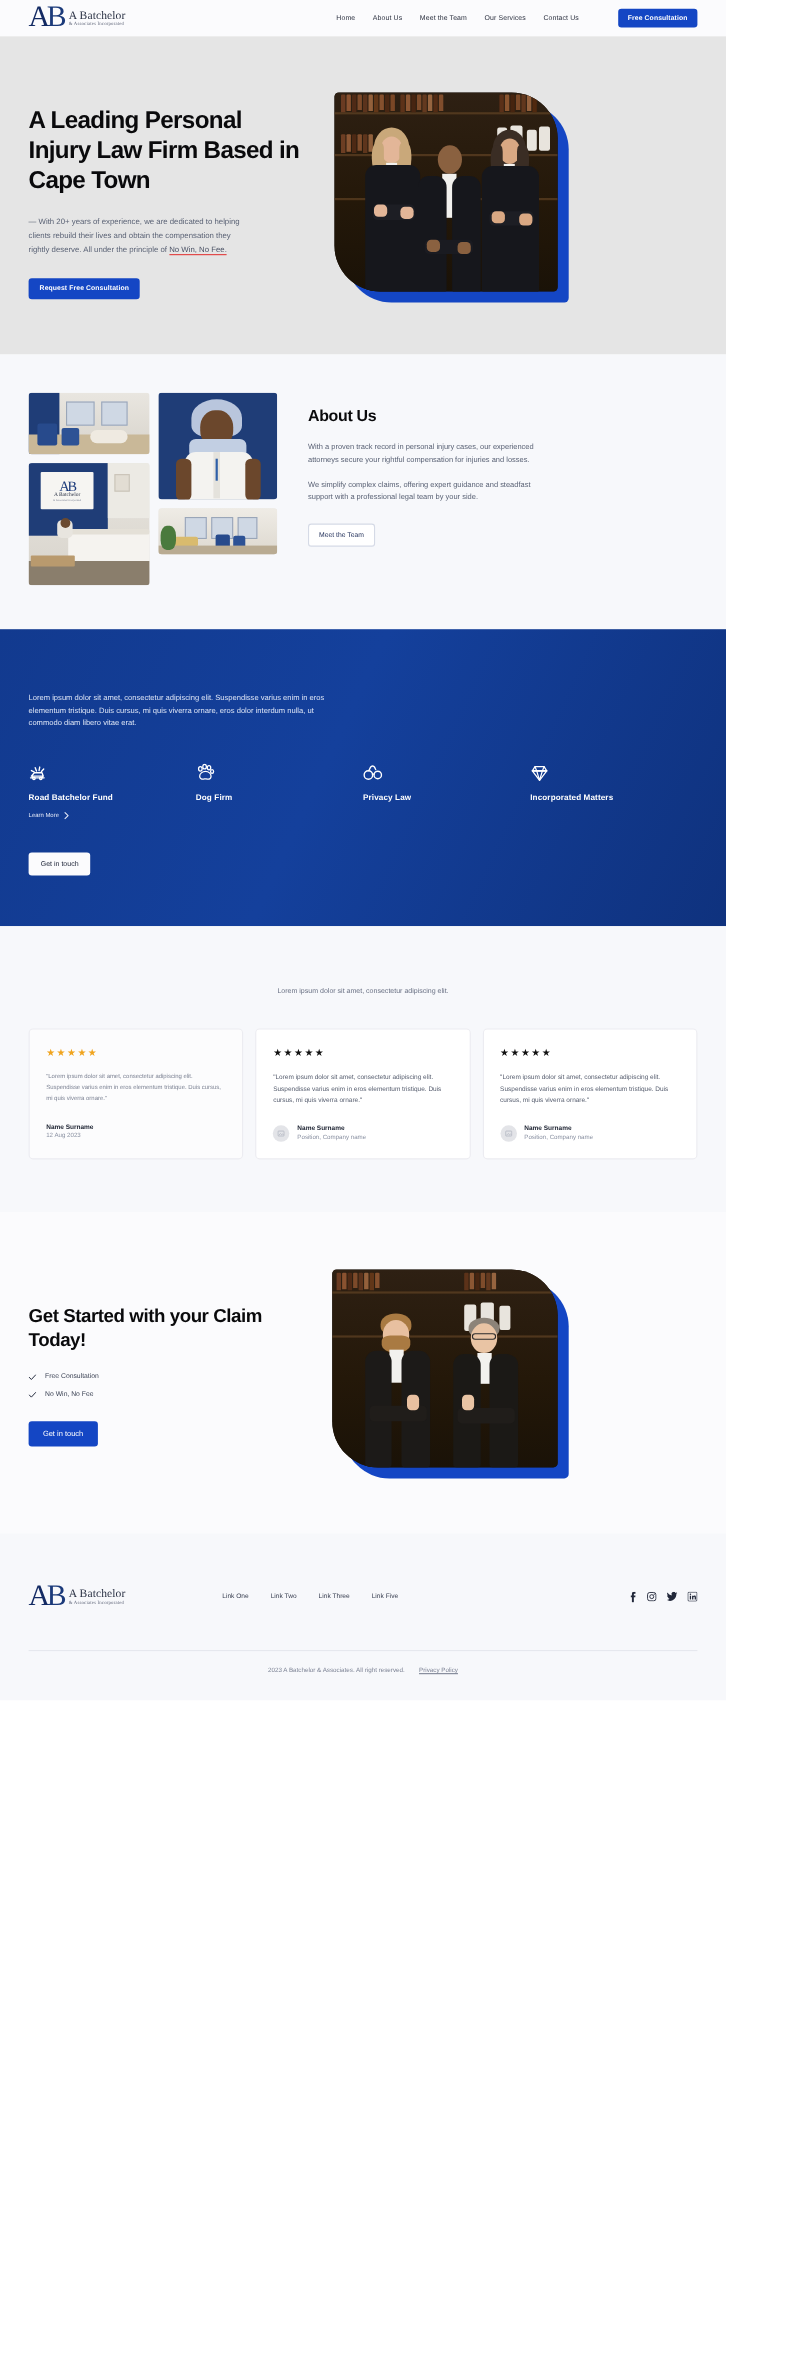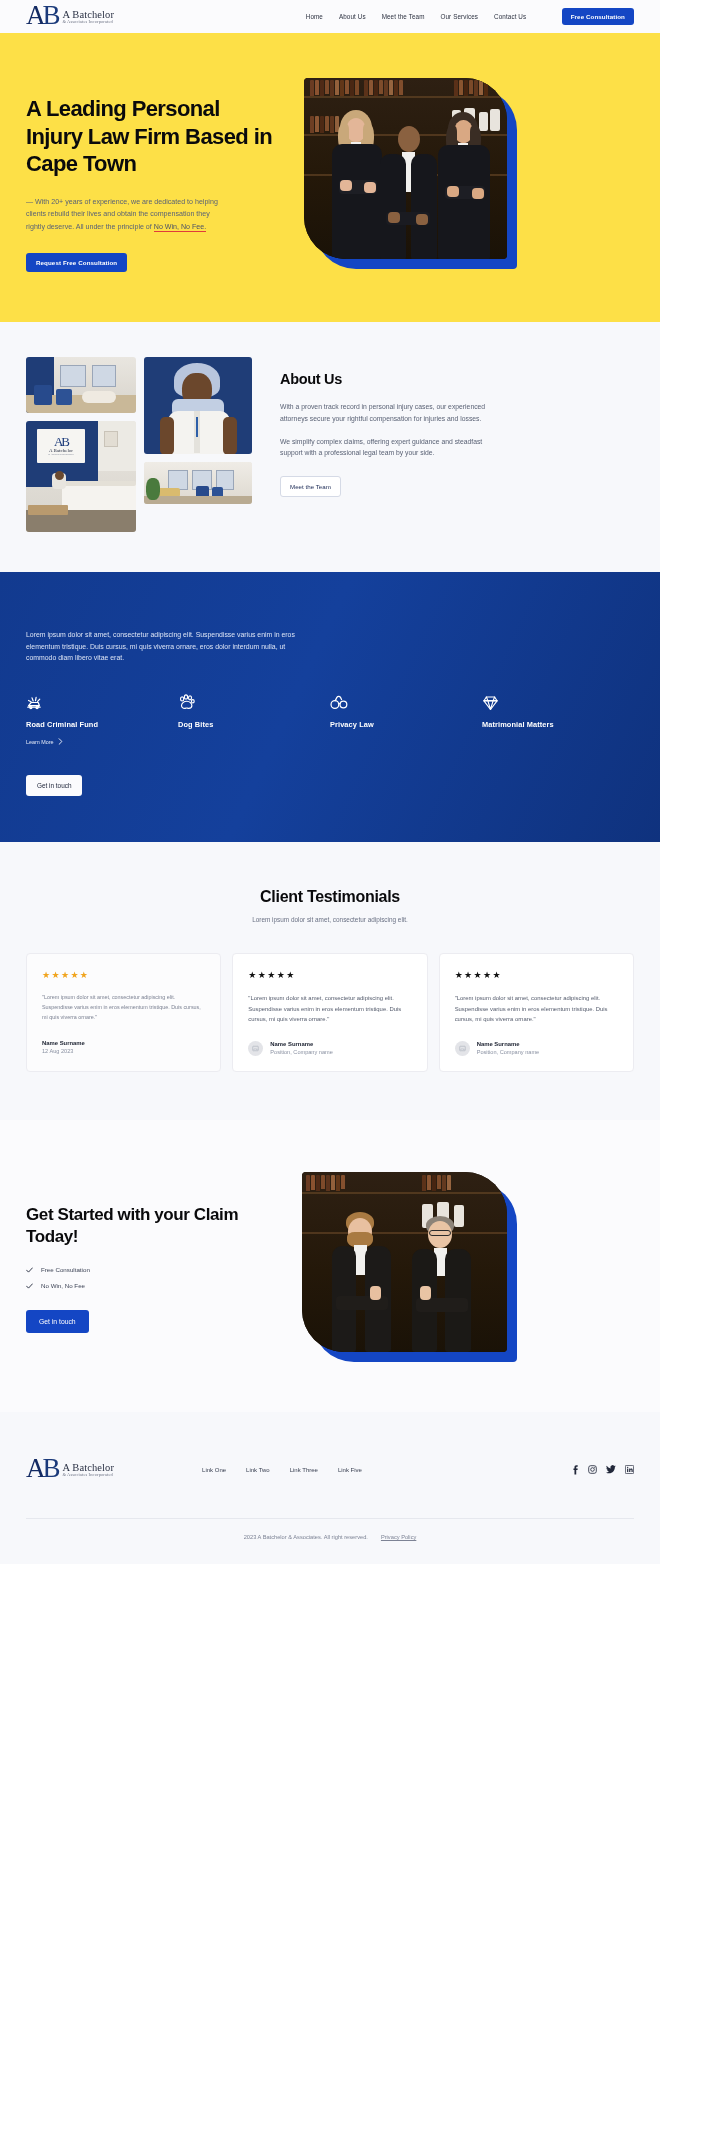--- a/index.html
+++ b/index.html
@@ -44,22 +44,22 @@
   }
   .nav-cta{
     position:absolute;right:26px;
     background:#1446c4;color:#fff;font-size:6.2px;font-weight:bold;
     border:none;border-radius:3px;padding:5px 9px;cursor:pointer;
     white-space:nowrap;letter-spacing:.1px;
   }
 
   
   .hero{
-    background:#fde047;padding:34px 26px 50px 26px;
-    display:flex;align-items:center;gap:26px;position:relative;
+    background:#e5e5e5;padding:34px 26px 50px 26px;
+    display:flex;align-items:flex-end;gap:26px;position:relative;
     min-height:245px;
   }
   .hero-left{width:252px;padding-top:28px;}
   .hero-h1{
     font-size:22px;line-height:1.26;font-weight:bold;letter-spacing:-.6px;
     color:#0a0a0c;
   }
   .hero-p{
     margin-top:18px;font-size:7.1px;line-height:1.72;color:#5a6275;
     max-width:196px;
@@ -398,21 +398,21 @@
       <div class="svc-item">
         <div class="svc-icon">
           <svg width="19" height="17" viewBox="0 0 24 22" fill="none" stroke="#ffffff" stroke-width="1.6" stroke-linecap="round" stroke-linejoin="round">
             <path d="M2 17h16M4 17v-2M16 17v-2"></path>
             <path d="M3 15h14l-1.5-4H6.5L3 15z"></path>
             <circle cx="6" cy="17.6" r="1.4"></circle>
               <circle cx="14" cy="17.6" r="1.4"></circle>
             <path d="M9 9 7.5 5M12 8.5l.8-4.2M14.8 9.6l2.7-3M6.2 10 3 8.4"></path>
           </svg>
         </div>
-        <div class="svc-label">Road Criminal Fund</div>
+        <div class="svc-label">Road Batchelor Fund</div>
         <div class="svc-more">
           <span>Learn More</span>
           <svg width="5" height="7" viewBox="0 0 6 10" fill="none" stroke="#e2e8f7" stroke-width="1.4" stroke-linecap="round" stroke-linejoin="round">
               <path d="M1 1l4 4-4 4"></path>
             </svg>
         </div>
       </div>
 
 
 
@@ -420,21 +420,21 @@
       <div class="svc-item">
         <div class="svc-icon">
           <svg width="18" height="17" viewBox="0 0 23 22" fill="none" stroke="#ffffff" stroke-width="1.5" stroke-linecap="round" stroke-linejoin="round">
             <ellipse cx="5.2" cy="6.4" rx="2.1" ry="2.6"></ellipse>
             <ellipse cx="10.2" cy="3.8" rx="2.1" ry="2.7"></ellipse>
             <ellipse cx="15.4" cy="5" rx="2" ry="2.5"></ellipse>
             <ellipse cx="19" cy="9.4" rx="1.8" ry="2.2"></ellipse>
             <path d="M11.4 9.4c3.6 0 6.4 2.8 6.4 5.6 0 2.3-1.9 3.6-4 3.6-1.3 0-1.8-.5-2.7-.5s-1.4.5-2.7.5c-2.1 0-4-1.3-4-3.6 0-2.8 2.9-5.6 7-5.6z"></path>
           </svg>
         </div>
-        <div class="svc-label">Dog Bites</div>
+        <div class="svc-label">Dog Firm</div>
       </div>
 
       <div class="svc-item">
         <div class="svc-icon">
           <svg width="18" height="17" viewBox="0 0 23 22" fill="none" stroke="#ffffff" stroke-width="1.6" stroke-linecap="round" stroke-linejoin="round">
             <circle cx="6.2" cy="13.6" r="5"></circle>
             <circle cx="17.2" cy="13.6" r="4.4"></circle>
             <path d="M6.6 8.6 8.8 4.4a2.6 2.6 0 0 1 4.6 0l1.4 2.8"></path>
             <path d="M10.8 12.6h2.2"></path>
           </svg>
@@ -443,29 +443,28 @@
       </div>
 
       <div class="svc-item">
         <div class="svc-icon">
           <svg width="17" height="16" viewBox="0 0 22 21" fill="none" stroke="#ffffff" stroke-width="1.5" stroke-linecap="round" stroke-linejoin="round">
             <path d="M2.4 7.6h17.2L11 19 2.4 7.6z"></path>
             <path d="M5.6 2.6h10.8l3.2 5H2.4l3.2-5z"></path>
             <path d="M5.6 2.6 7.6 7.6 11 19l3.4-11.4 2-5M2.4 7.6h17.2"></path>
           </svg>
         </div>
-        <div class="svc-label">Matrimonial Matters</div>
+        <div class="svc-label">Incorporated Matters</div>
       </div>
 
     </div>
     <button class="svc-btn">Get in touch</button>
   </div>
 
   <div class="testi">
-    <h2 class="testi-h2">Client Testimonials</h2>
     <p class="testi-sub">Lorem ipsum dolor sit amet, consectetur adipiscing elit.</p>
     <div class="cards">
 
       <div class="card c1">
         <div class="stars gold">★★★★★</div>
         <div class="quote">"Lorem ipsum dolor sit amet, consectetur adipiscing elit. Suspendisse varius enim in eros elementum tristique. Duis cursus, mi quis viverra ornare."</div>
         <div class="who">
           <div class="who-name">Name Surname</div>
           <div class="who-meta">12 Aug 2023</div>
         </div>

